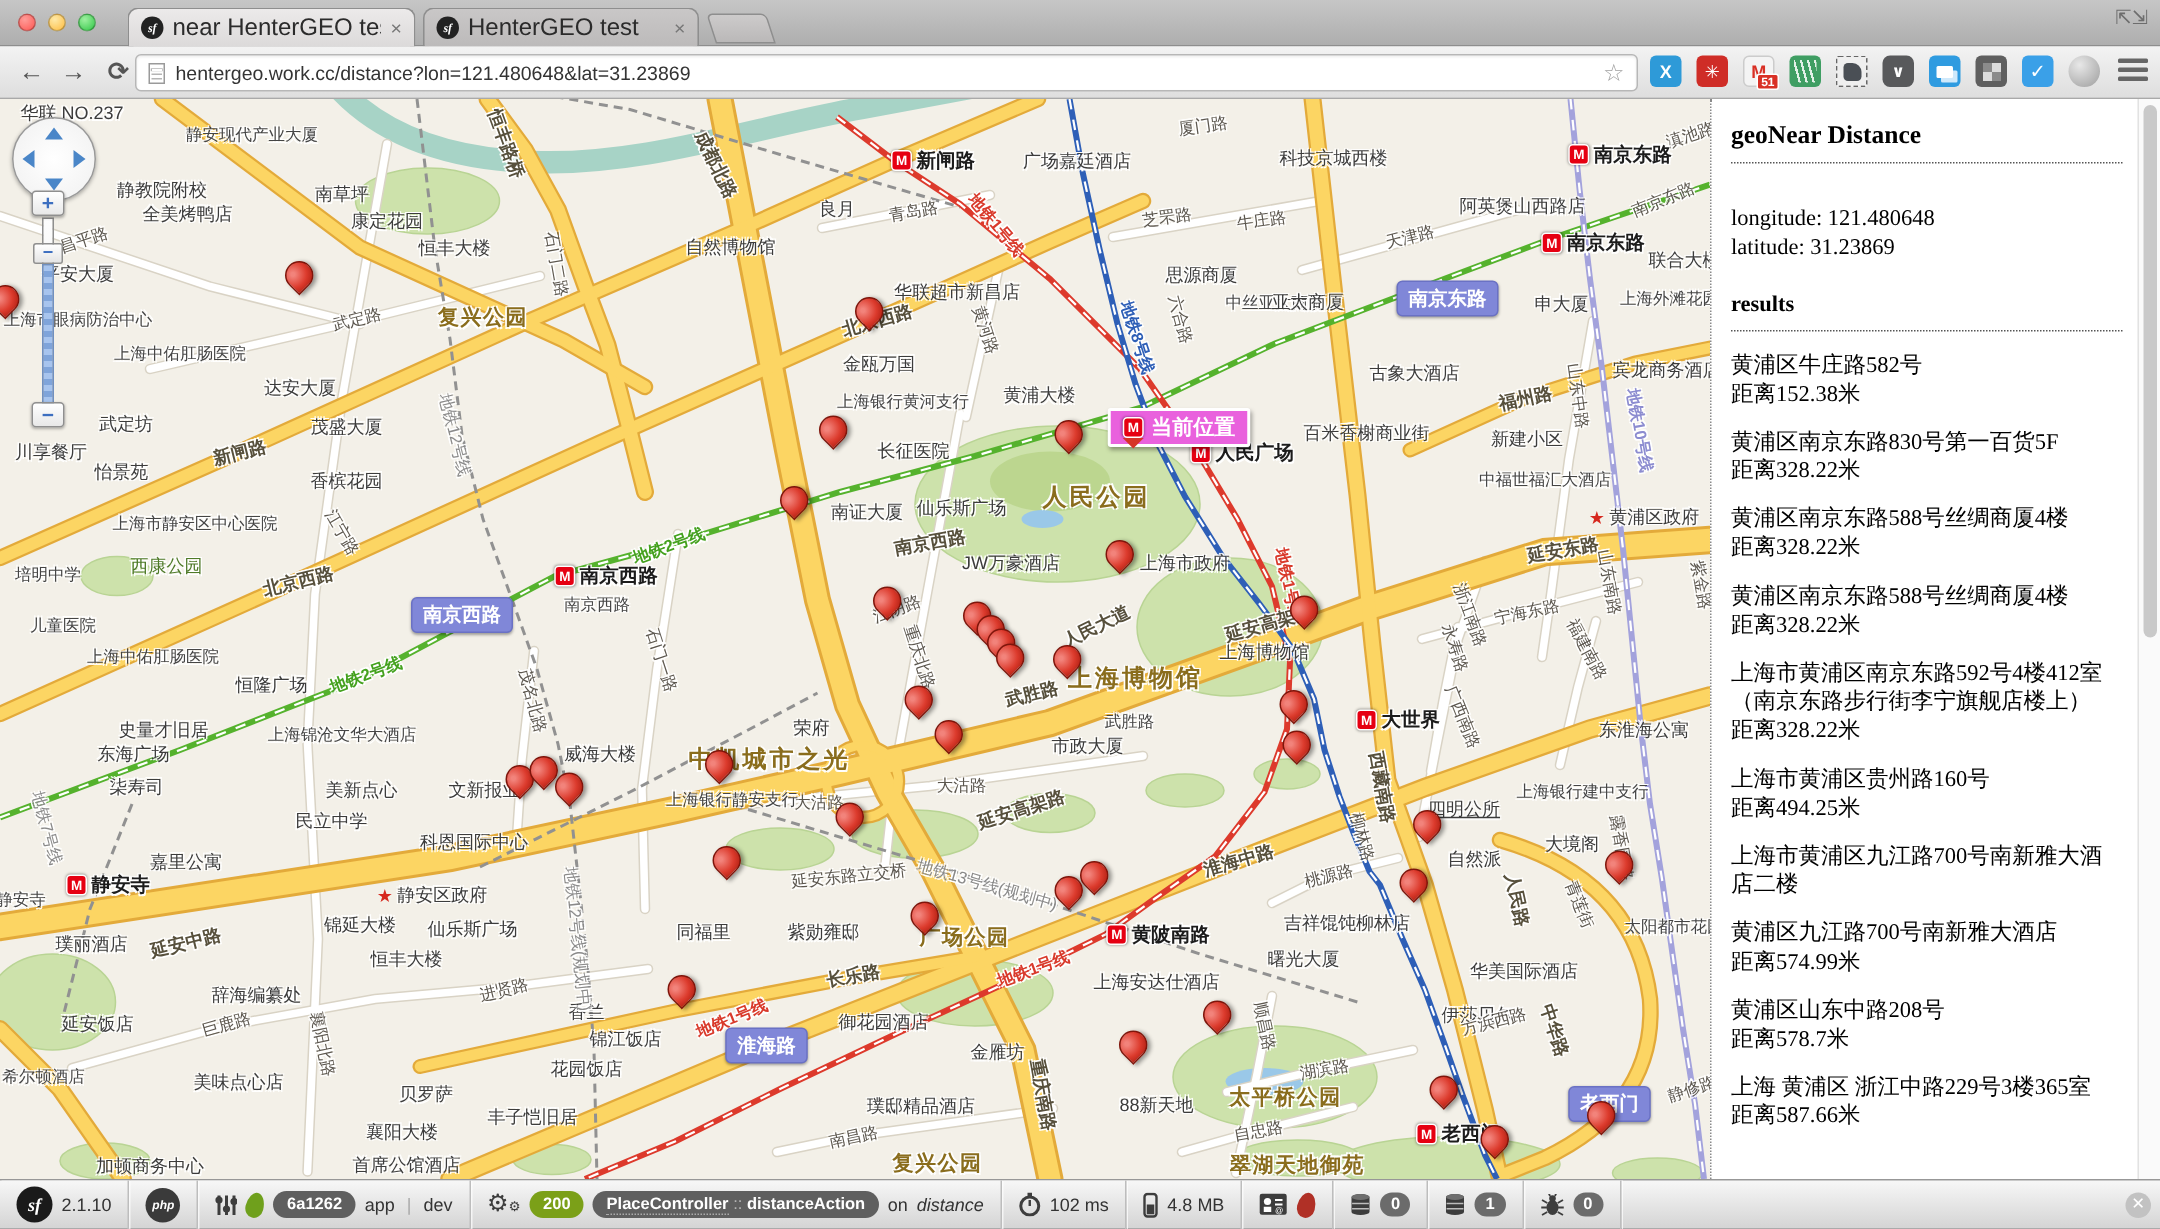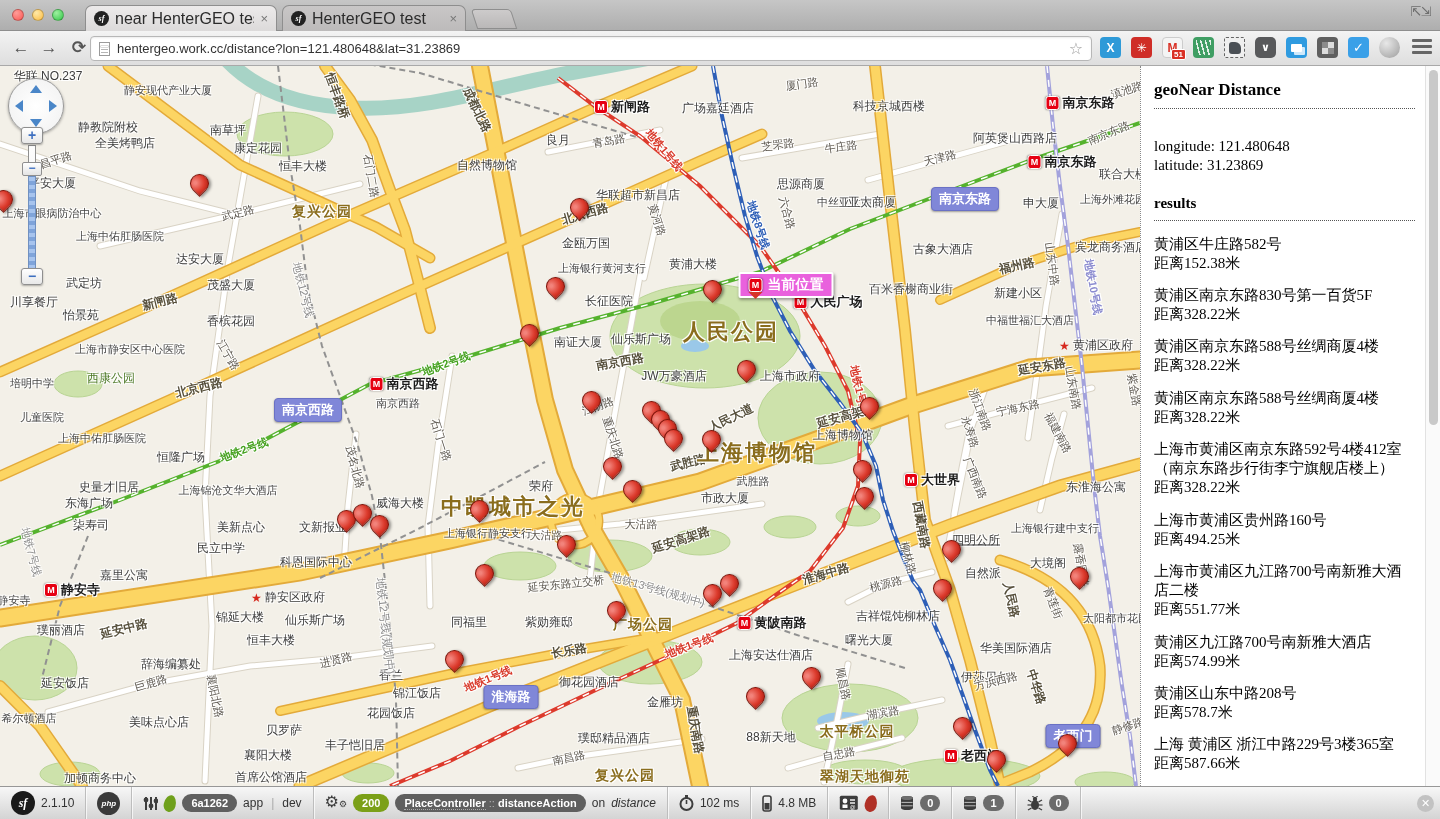--- a/index.html
+++ b/index.html
@@ -74,21 +74,21 @@
     background:#f3f0e8; }
   .map svg { position:absolute; left:0; top:0; }
 
   .lbl { position:absolute; white-space:nowrap; z-index:20;
     text-shadow:1px 1px 0 rgba(255,255,255,.95),-1px -1px 0 rgba(255,255,255,.95),
       1px -1px 0 rgba(255,255,255,.95),-1px 1px 0 rgba(255,255,255,.95); }
   .poi  { font-size:12px; color:#3c3c3c; }
   .ps   { font-size:11px; color:#454545; }
   .road { font-size:12px; color:#57503c; font-weight:bold; }
   .roadw{ font-size:11px; color:#5b564e; }
-  .big  { font-size:22px; font-weight:bold; color:#8a6d1d; letter-spacing:2px; }
+  .big  { font-size:16px; font-weight:bold; color:#8a6d1d; letter-spacing:2px; }
   .big2 { font-size:14px; font-weight:bold; color:#8a6d1d; letter-spacing:1px; }
   .park { font-size:12px; color:#4e7a28; }
   .m1 { color:#d93a2b; font-size:11px; font-weight:bold; }
   .m2 { color:#44a11e; font-size:11px; font-weight:bold; }
   .m8 { color:#2e5fb7; font-size:11px; font-weight:bold; }
   .m10{ color:#8c8cd0; font-size:11px; font-weight:bold; }
   .mp { color:#8a8a8a; font-size:11px; }
   .badge { background:#8087d8; color:#fff; font-size:13px; font-weight:bold;
     padding:2px 7px; border-radius:4px; border:1px solid #6a71c4; text-shadow:none;
     box-shadow:0 1px 2px rgba(0,0,0,.35); z-index:30; }
@@ -668,21 +668,20 @@
           <div class="ritem">
             <div>上海市黄浦区南京东路592号4楼412室（南京东路步行街李宁旗舰店楼上）</div>
             <div>距离328.22米</div>
           </div>
           <div class="ritem">
             <div>上海市黄浦区贵州路160号</div>
             <div>距离494.25米</div>
           </div>
           <div class="ritem">
             <div>上海市黄浦区九江路700号南新雅大酒店二楼</div>
-            <div>距离551.77米</div>
           </div>
           <div class="ritem">
             <div>黄浦区九江路700号南新雅大酒店</div>
             <div>距离574.99米</div>
           </div>
           <div class="ritem">
             <div>黄浦区山东中路208号</div>
             <div>距离578.7米</div>
           </div>
           <div class="ritem">

